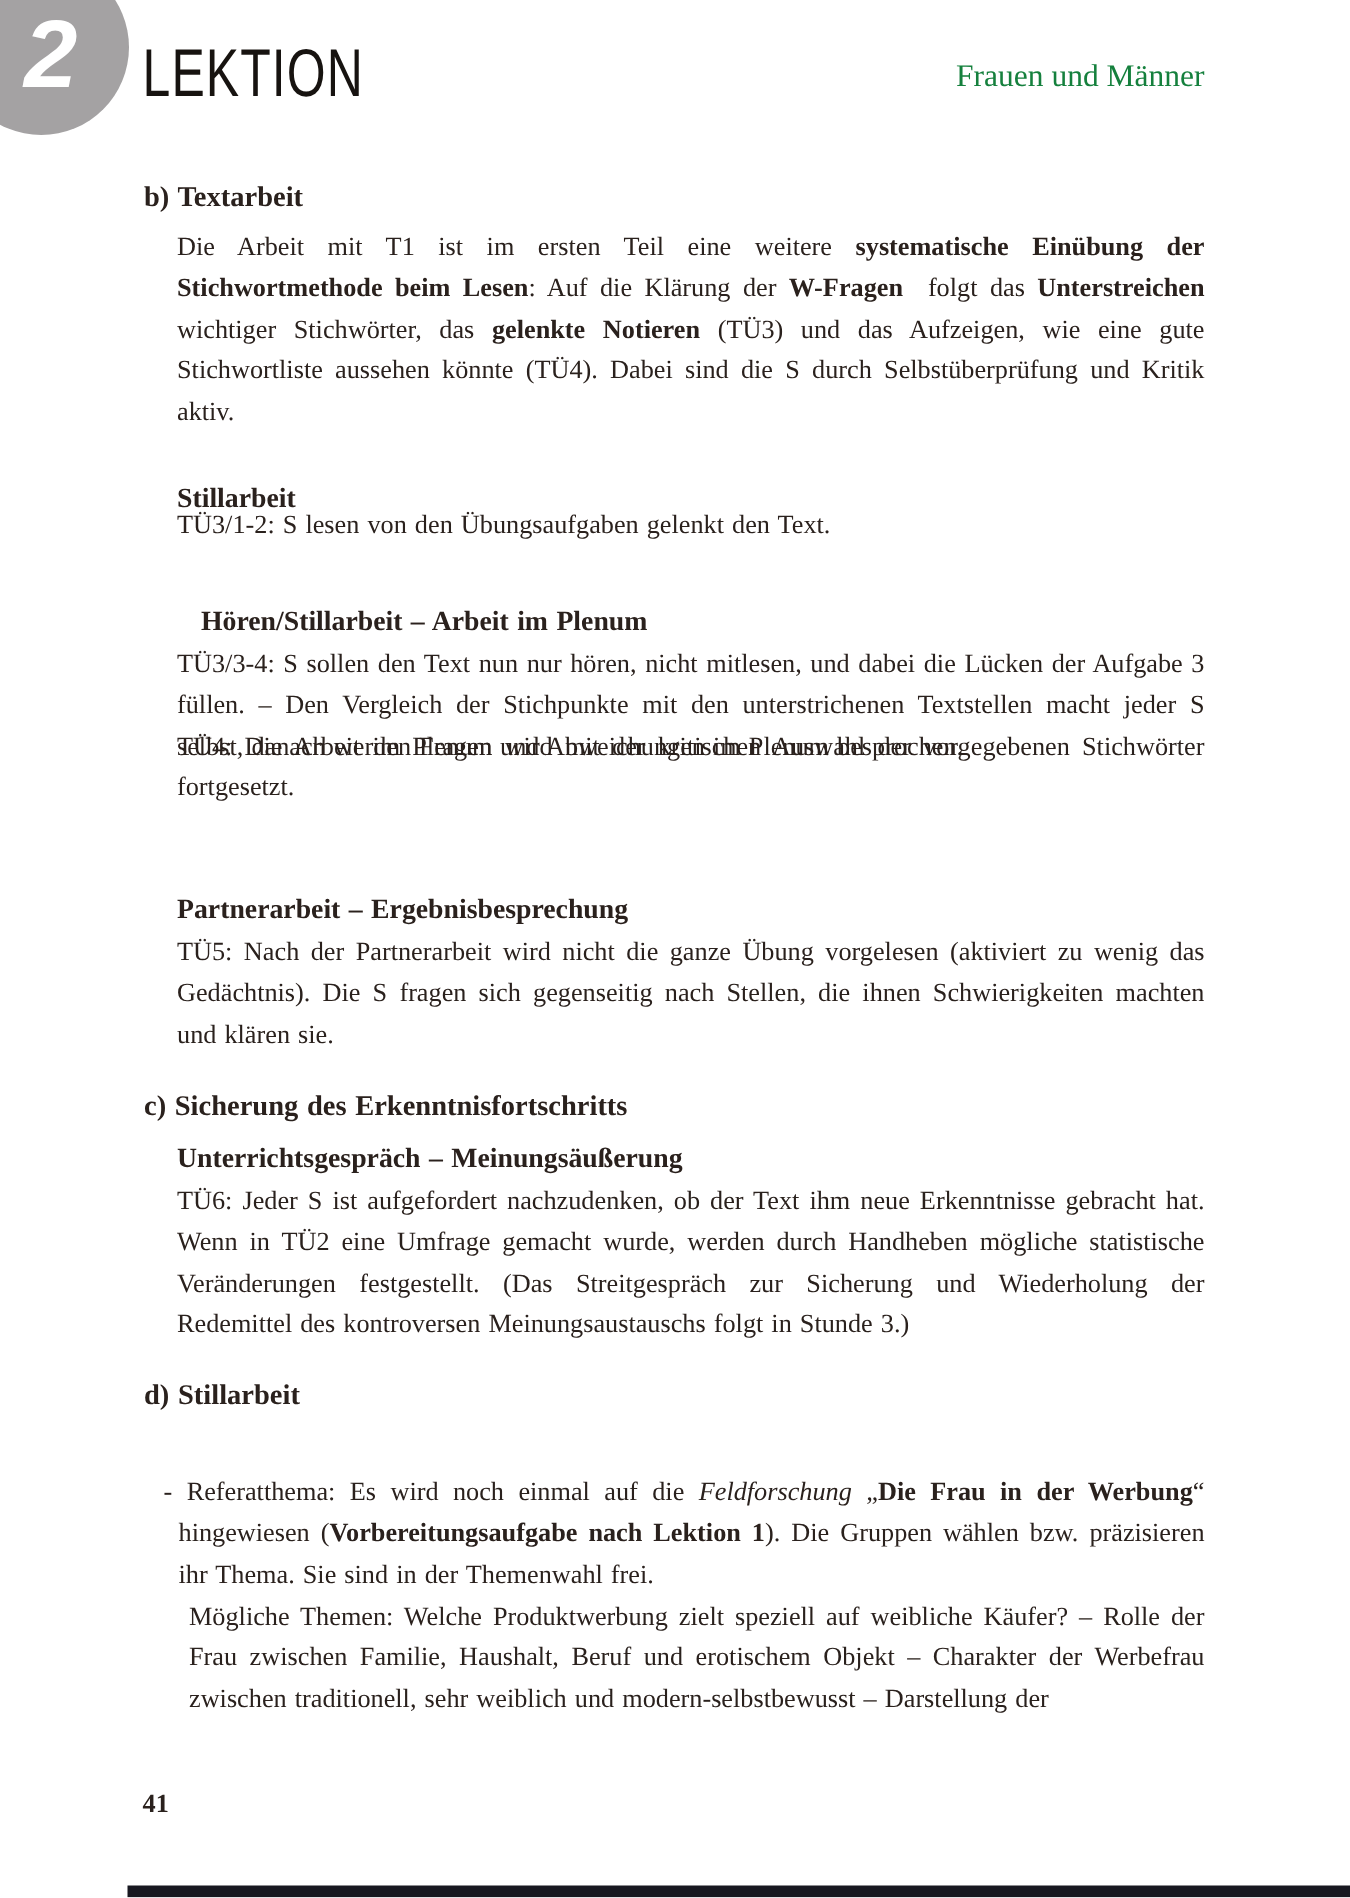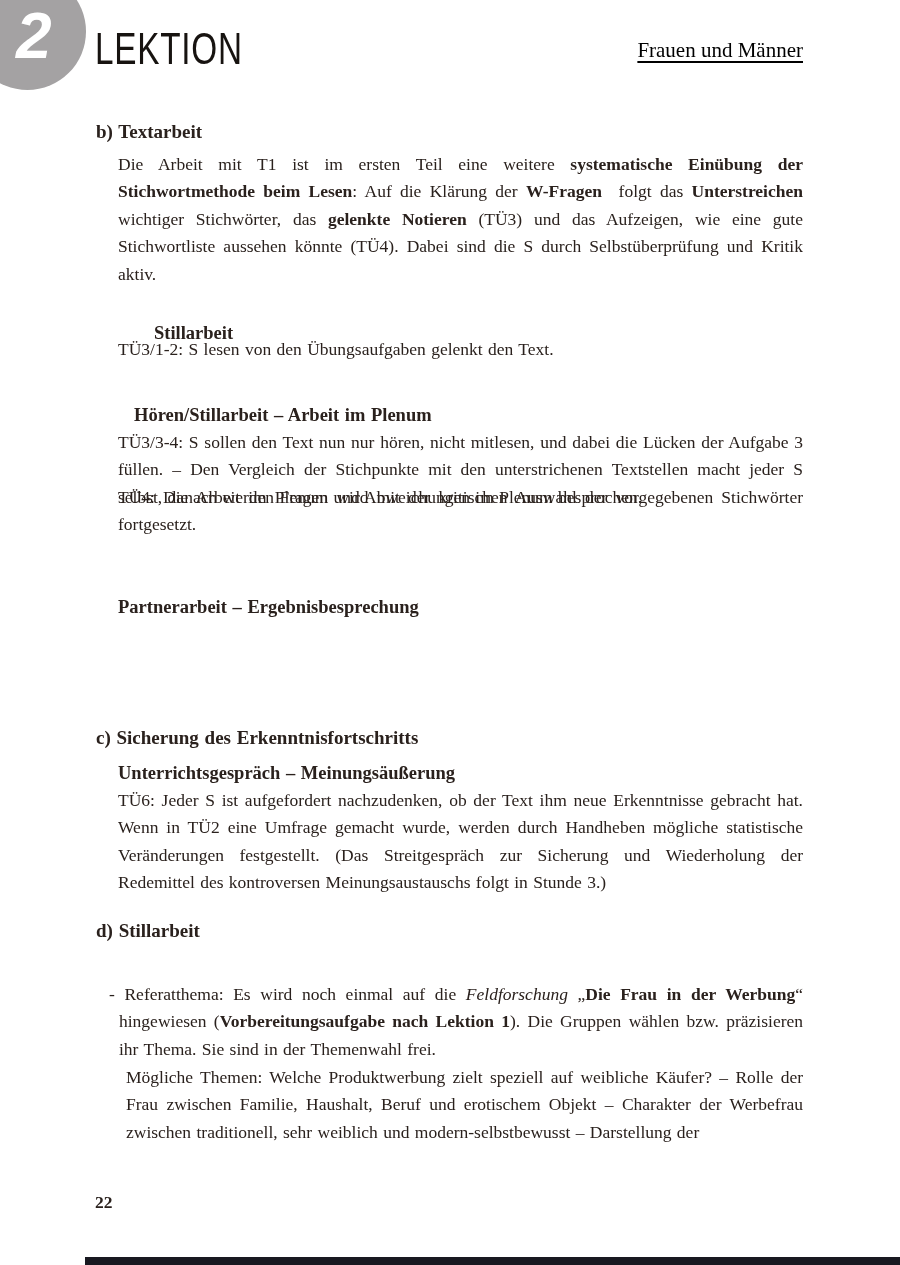--- a/index.html
+++ b/index.html
@@ -40,22 +40,21 @@
     letter-spacing: 1px;
     color: #171310;
     transform: scaleX(0.74);
     transform-origin: left top;
     white-space: nowrap;
   }
   .chapter-title {
     position: absolute;
     right: 97px; top: 38px;
     font-size: 21px;
-    color: #000000;
-    text-decoration: underline;
+    color: #15803d;
     text-underline-offset: 4px;
     white-space: nowrap;
   }
   
   .blk {
     position: absolute;
     font-size: 17.5px;
     line-height: 27.4px;
     word-spacing: 1px;
   }
@@ -84,33 +83,34 @@
 <div class="page">
 
   <div class="lesson-circle"></div>
   <div class="lesson-number">2</div>
   <div class="lektion-title">LEKTION</div>
   <div class="chapter-title">Frauen und Männer</div>
 
   <div class="blk sect" style="left:96px; top:118px; width:707px;">b) Textarbeit</div>
   <div class="blk just" style="left:118px; top:151px; width:685px;"><span>Die Arbeit mit T1 ist im ersten Teil eine weitere </span><span class="b">systematische Einübung der Stichwortmethode beim Lesen</span><span>: Auf die Klärung der </span><span class="b">W-Fragen</span><span>&nbsp; folgt das </span><span class="b">Unterstreichen</span><span> wichtiger Stichwörter, das </span><span class="b">gelenkte Notieren</span><span> (TÜ3) und das Aufzeigen, wie eine gute Stichwortliste aussehen könnte (TÜ4). Dabei sind die S durch Selbstüberprüfung und Kritik aktiv.</span></div>
 
-  <div class="blk head" style="left:118px; top:320px; width:685px;margin-left:36px;">Stillarbeit</div>
+  <div class="blk head" style="left:118px; top:320px; width:685px;">Stillarbeit</div>
   <div class="blk just" style="left:118px; top:336px; width:685px;"><span>TÜ3/1-2: S lesen von den Übungsaufgaben gelenkt den Text.</span></div>
 
   <div class="blk head" style="left:134px; top:402px; width:685px;">Hören/Stillarbeit – Arbeit im Plenum</div>
   <div class="blk just" style="left:118px; top:429px; width:685px;"><span>TÜ3/3-4: S sollen den Text nun nur hören, nicht mitlesen, und dabei die Lücken der Aufgabe 3 füllen. – Den Vergleich der Stichpunkte mit den unterstrichenen Textstellen macht jeder S selbst, danach werden Fragen und Abweichungen im Plenum besprochen.</span></div>
   <div class="blk just" style="left:118px; top:484px; width:685px;"><span>TÜ4: Die Arbeit im Plenum wird mit der kritischen Auswahl der vorgegebenen Stichwörter fortgesetzt.</span></div>
 
   <div class="blk head" style="left:118px; top:594px; width:685px;">Partnerarbeit – Ergebnisbesprechung</div>
+  <div class="blk just" style="left:118px; top:621px; width:685px;"><span>TÜ5: Nach der Partnerarbeit wird nicht die ganze Übung vorgelesen (aktiviert zu wenig das Gedächtnis). Die S fragen sich gegenseitig nach Stellen, die ihnen Schwierigkeiten machten und klären sie.</span></div>
 
   <div class="blk sect" style="left:96px; top:724px; width:707px;">c) Sicherung des Erkenntnisfortschritts</div>
   <div class="blk head" style="left:118px; top:760px; width:685px;">Unterrichtsgespräch – Meinungsäußerung</div>
   <div class="blk just" style="left:118px; top:787px; width:685px;"><span>TÜ6: Jeder S ist aufgefordert nachzudenken, ob der Text ihm neue Erkenntnisse gebracht hat. Wenn in TÜ2 eine Umfrage gemacht wurde, werden durch Handheben mögliche statistische Veränderungen festgestellt. (Das Streitgespräch zur Sicherung und Wiederholung der Redemittel des kontroversen Meinungsaustauschs folgt in Stunde 3.)</span></div>
 
   <div class="blk sect" style="left:96px; top:917px; width:707px;">d) Stillarbeit</div>
   <div class="blk just hang" style="left:109px; top:981px; width:694px;"><span>- Referatthema: Es wird noch einmal auf die </span><span class="i">Feldforschung</span><span> „</span><span class="b">Die Frau in der Werbung</span><span>“ hingewiesen (</span><span class="b">Vorbereitungsaufgabe nach Lektion 1</span><span>). Die Gruppen wählen bzw. präzisieren ihr Thema. Sie sind in der Themenwahl frei.</span></div>
   <div class="blk just" style="left:126px; top:1064px; width:677px;"><span>Mögliche Themen: Welche Produktwerbung zielt speziell auf weibliche Käufer? – Rolle der Frau zwischen Familie, Haushalt, Beruf und erotischem Objekt – Charakter der Werbefrau zwischen traditionell, sehr weiblich und modern-selbstbewusst – Darstellung der</span></div>
 
-  <div class="page-number">22</div>
+  <div class="page-number">41</div>
   <div class="bottom-bar"></div>
 
 </div>
 
 </body></html>

